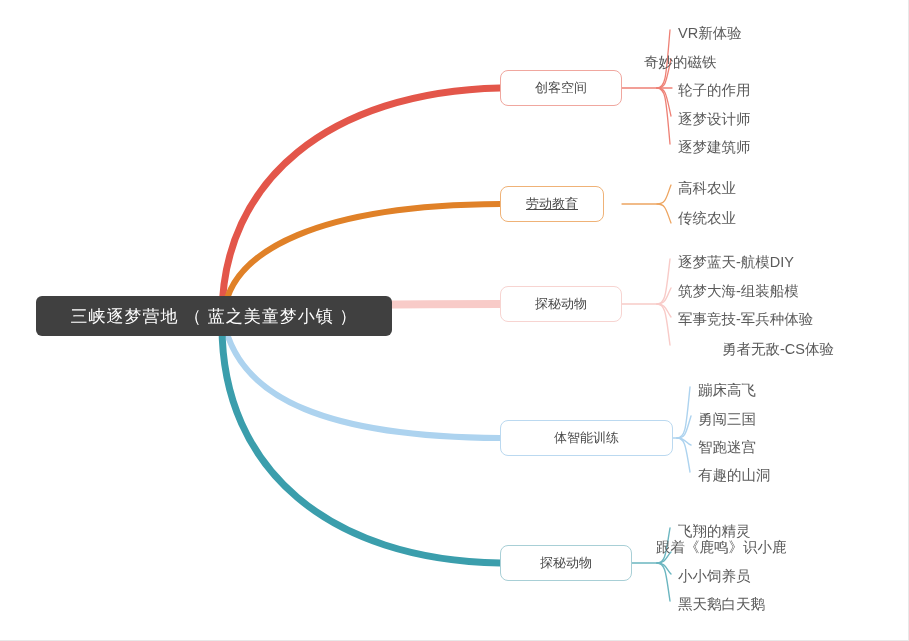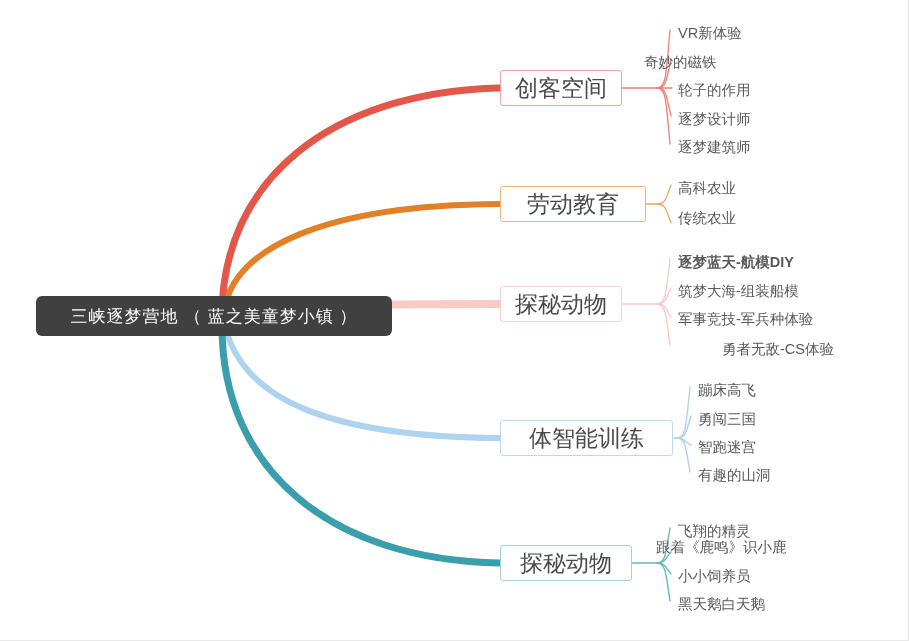--- a/index.html
+++ b/index.html
@@ -45,23 +45,23 @@
     letter-spacing: 1px;
     padding: 0 14px;
     height: 40px;
     left: 36px;
     top: 296px;
     width: 356px;
   }
   .branch-node {
     background: #ffffff;
     border: 1px solid #cccccc;
-    border-radius: 3px;
+    border-radius: 8px;
     color: #4a4a4a;
-    font-size: 23px;
+    font-size: 13px;
     height: 36px;
     padding: 10px 12px;
   }
   .leaf {
     position: absolute;
     color: #5a5a5a;
     font-size: 14.5px;
     white-space: nowrap;
     line-height: 1;
   }
@@ -129,34 +129,34 @@
   <div class="leaf" style="left:678px; top:83px;">
     <span>轮子的作用</span>
   </div>
   <div class="leaf" style="left:678px; top:112px;">
     <span>逐梦设计师</span>
   </div>
   <div class="leaf" style="left:678px; top:140px;">
     <span>逐梦建筑师</span>
   </div>
 
-  <div class="node branch-node" style="left:500px; top:186px; width:146px; border-color:#EFB277;">
+  <div class="node branch-node" style="left:500px; top:186px; width:104px; border-color:#EFB277;text-decoration:underline;">
     <span>劳动教育</span>
   </div>
   <div class="leaf" style="left:678px; top:181px;">
     <span>高科农业</span>
   </div>
   <div class="leaf" style="left:678px; top:211px;">
     <span>传统农业</span>
   </div>
 
   <div class="node branch-node" style="left:500px; top:286px; width:122px; border-color:#F7D4D1;">
     <span>探秘动物</span>
   </div>
-  <div class="leaf" style="left:678px; top:255px;font-weight:bold;">
+  <div class="leaf" style="left:678px; top:255px;">
     <span>逐梦蓝天-航模DIY</span>
   </div>
   <div class="leaf" style="left:678px; top:284px;">
     <span>筑梦大海-组装船模</span>
   </div>
   <div class="leaf" style="left:678px; top:312px;">
     <span>军事竞技-军兵种体验</span>
   </div>
   <div class="leaf" style="left:678px; top:342px;margin-left:44px;">
     <span>勇者无敌-CS体验</span>

